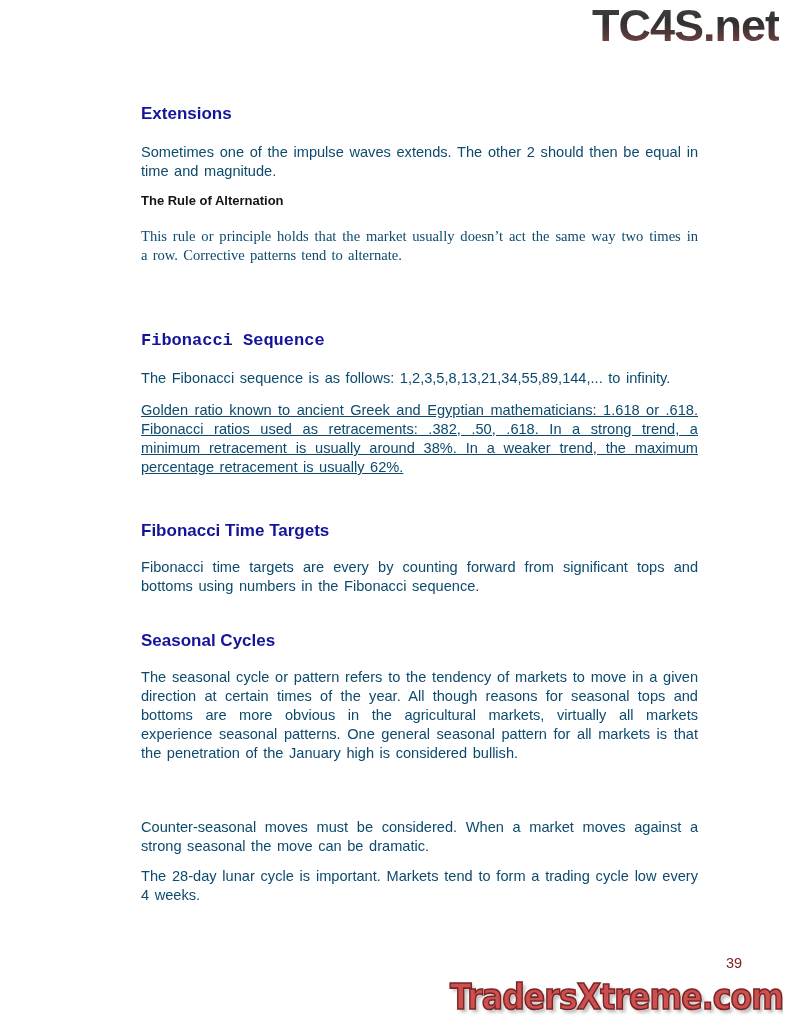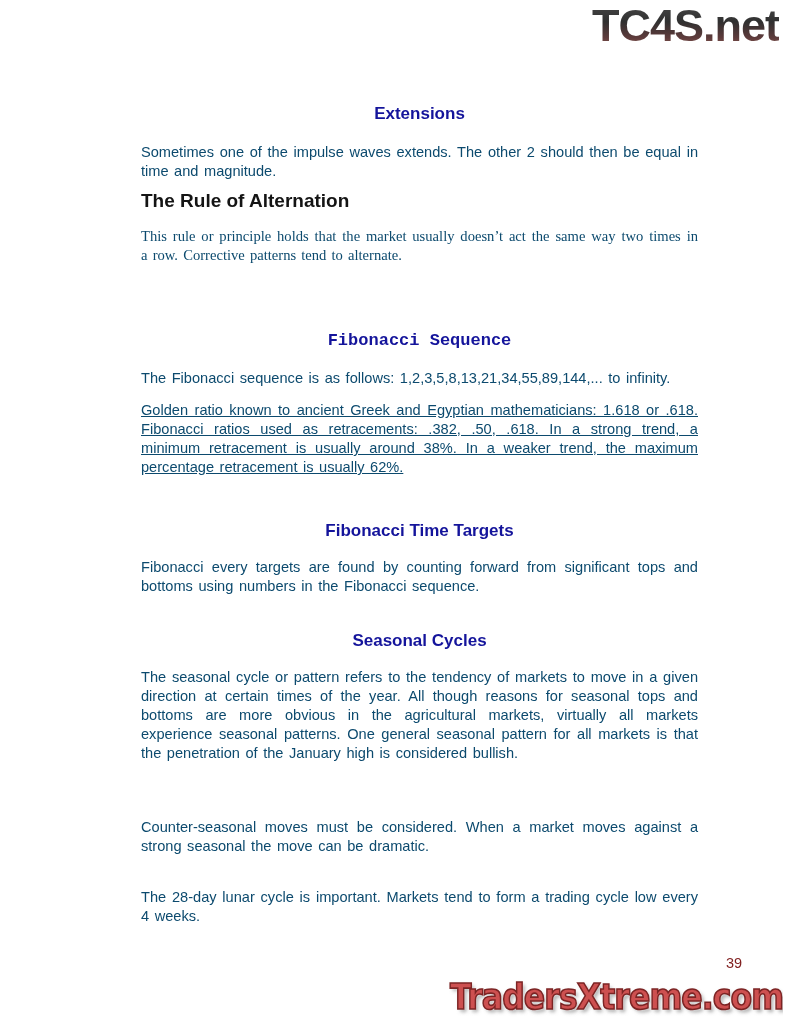--- a/index.html
+++ b/index.html
@@ -35,26 +35,26 @@
     font-size: 14.6px;
     line-height: 19px;
     color: #0c4a6e;
     word-spacing: 1.5px;
   }
 
   .heading-blue {
     font-size: 17px;
     font-weight: bold;
     color: #14149b;
-    text-align: center;
+    text-align: left;
     word-spacing: 0;
   }
 
   .heading-sub {
-    font-size: 19px;
+    font-size: 13px;
     font-weight: bold;
     color: #141414;
     text-align: left;
     word-spacing: 0;
   }
 
   
   .watermark {
     position: absolute;
     left: 252px;
@@ -121,24 +121,24 @@
   <div class="block" style="top:143px;">Sometimes one of the impulse waves extends.  The other 2 should then be equal in time and magnitude.</div>
 
   <div class="block heading-sub" style="top:191px;">The Rule of Alternation</div>
   <div class="block" style="top:227px;font-family:Liberation Serif, serif;">This rule or principle holds that the market usually doesn’t act the same way two times in a row.  Corrective patterns tend to alternate.</div>
 
   <div class="block heading-blue" style="top:331px;font-family:Liberation Mono, monospace;">Fibonacci Sequence</div>
   <div class="block" style="top:369px;">The Fibonacci sequence is as follows: 1,2,3,5,8,13,21,34,55,89,144,... to infinity.</div>
   <div class="block" style="top:401px;text-decoration:underline;">Golden ratio known to ancient Greek and Egyptian mathematicians: 1.618 or .618. Fibonacci ratios used as retracements: .382, .50, .618.  In a strong trend, a minimum retracement is usually around 38%. In a weaker trend, the maximum percentage retracement is usually 62%.</div>
 
   <div class="block heading-blue" style="top:521px;">Fibonacci Time Targets</div>
-  <div class="block" style="top:558px;">Fibonacci every targets are found by counting forward from significant tops and bottoms using numbers in the Fibonacci sequence.</div>
+  <div class="block" style="top:558px;">Fibonacci time targets are every by counting forward from significant tops and bottoms using numbers in the Fibonacci sequence.</div>
 
   <div class="block heading-blue" style="top:631px;">Seasonal Cycles</div>
   <div class="block" style="top:668px;">The seasonal cycle or pattern refers to the tendency of markets to move in a given direction at certain times of the year.  All though reasons for seasonal tops and bottoms are more obvious in the agricultural markets, virtually all markets experience seasonal patterns.  One general seasonal pattern for all markets is that the penetration of the January high is considered bullish.</div>
   <div class="block" style="top:818px;">Counter-seasonal moves must be considered.  When a market moves against a strong seasonal the move can be dramatic.</div>
-  <div class="block" style="top:888px;">The 28-day lunar cycle is important.  Markets tend to form a trading cycle low every 4 weeks.</div>
+  <div class="block" style="top:867px;">The 28-day lunar cycle is important.  Markets tend to form a trading cycle low every 4 weeks.</div>
 
 
   <div class="page-number">39</div>
   <div class="tx-logo">TradersXtreme.com</div>
 
 </div>
 
 </body></html>

